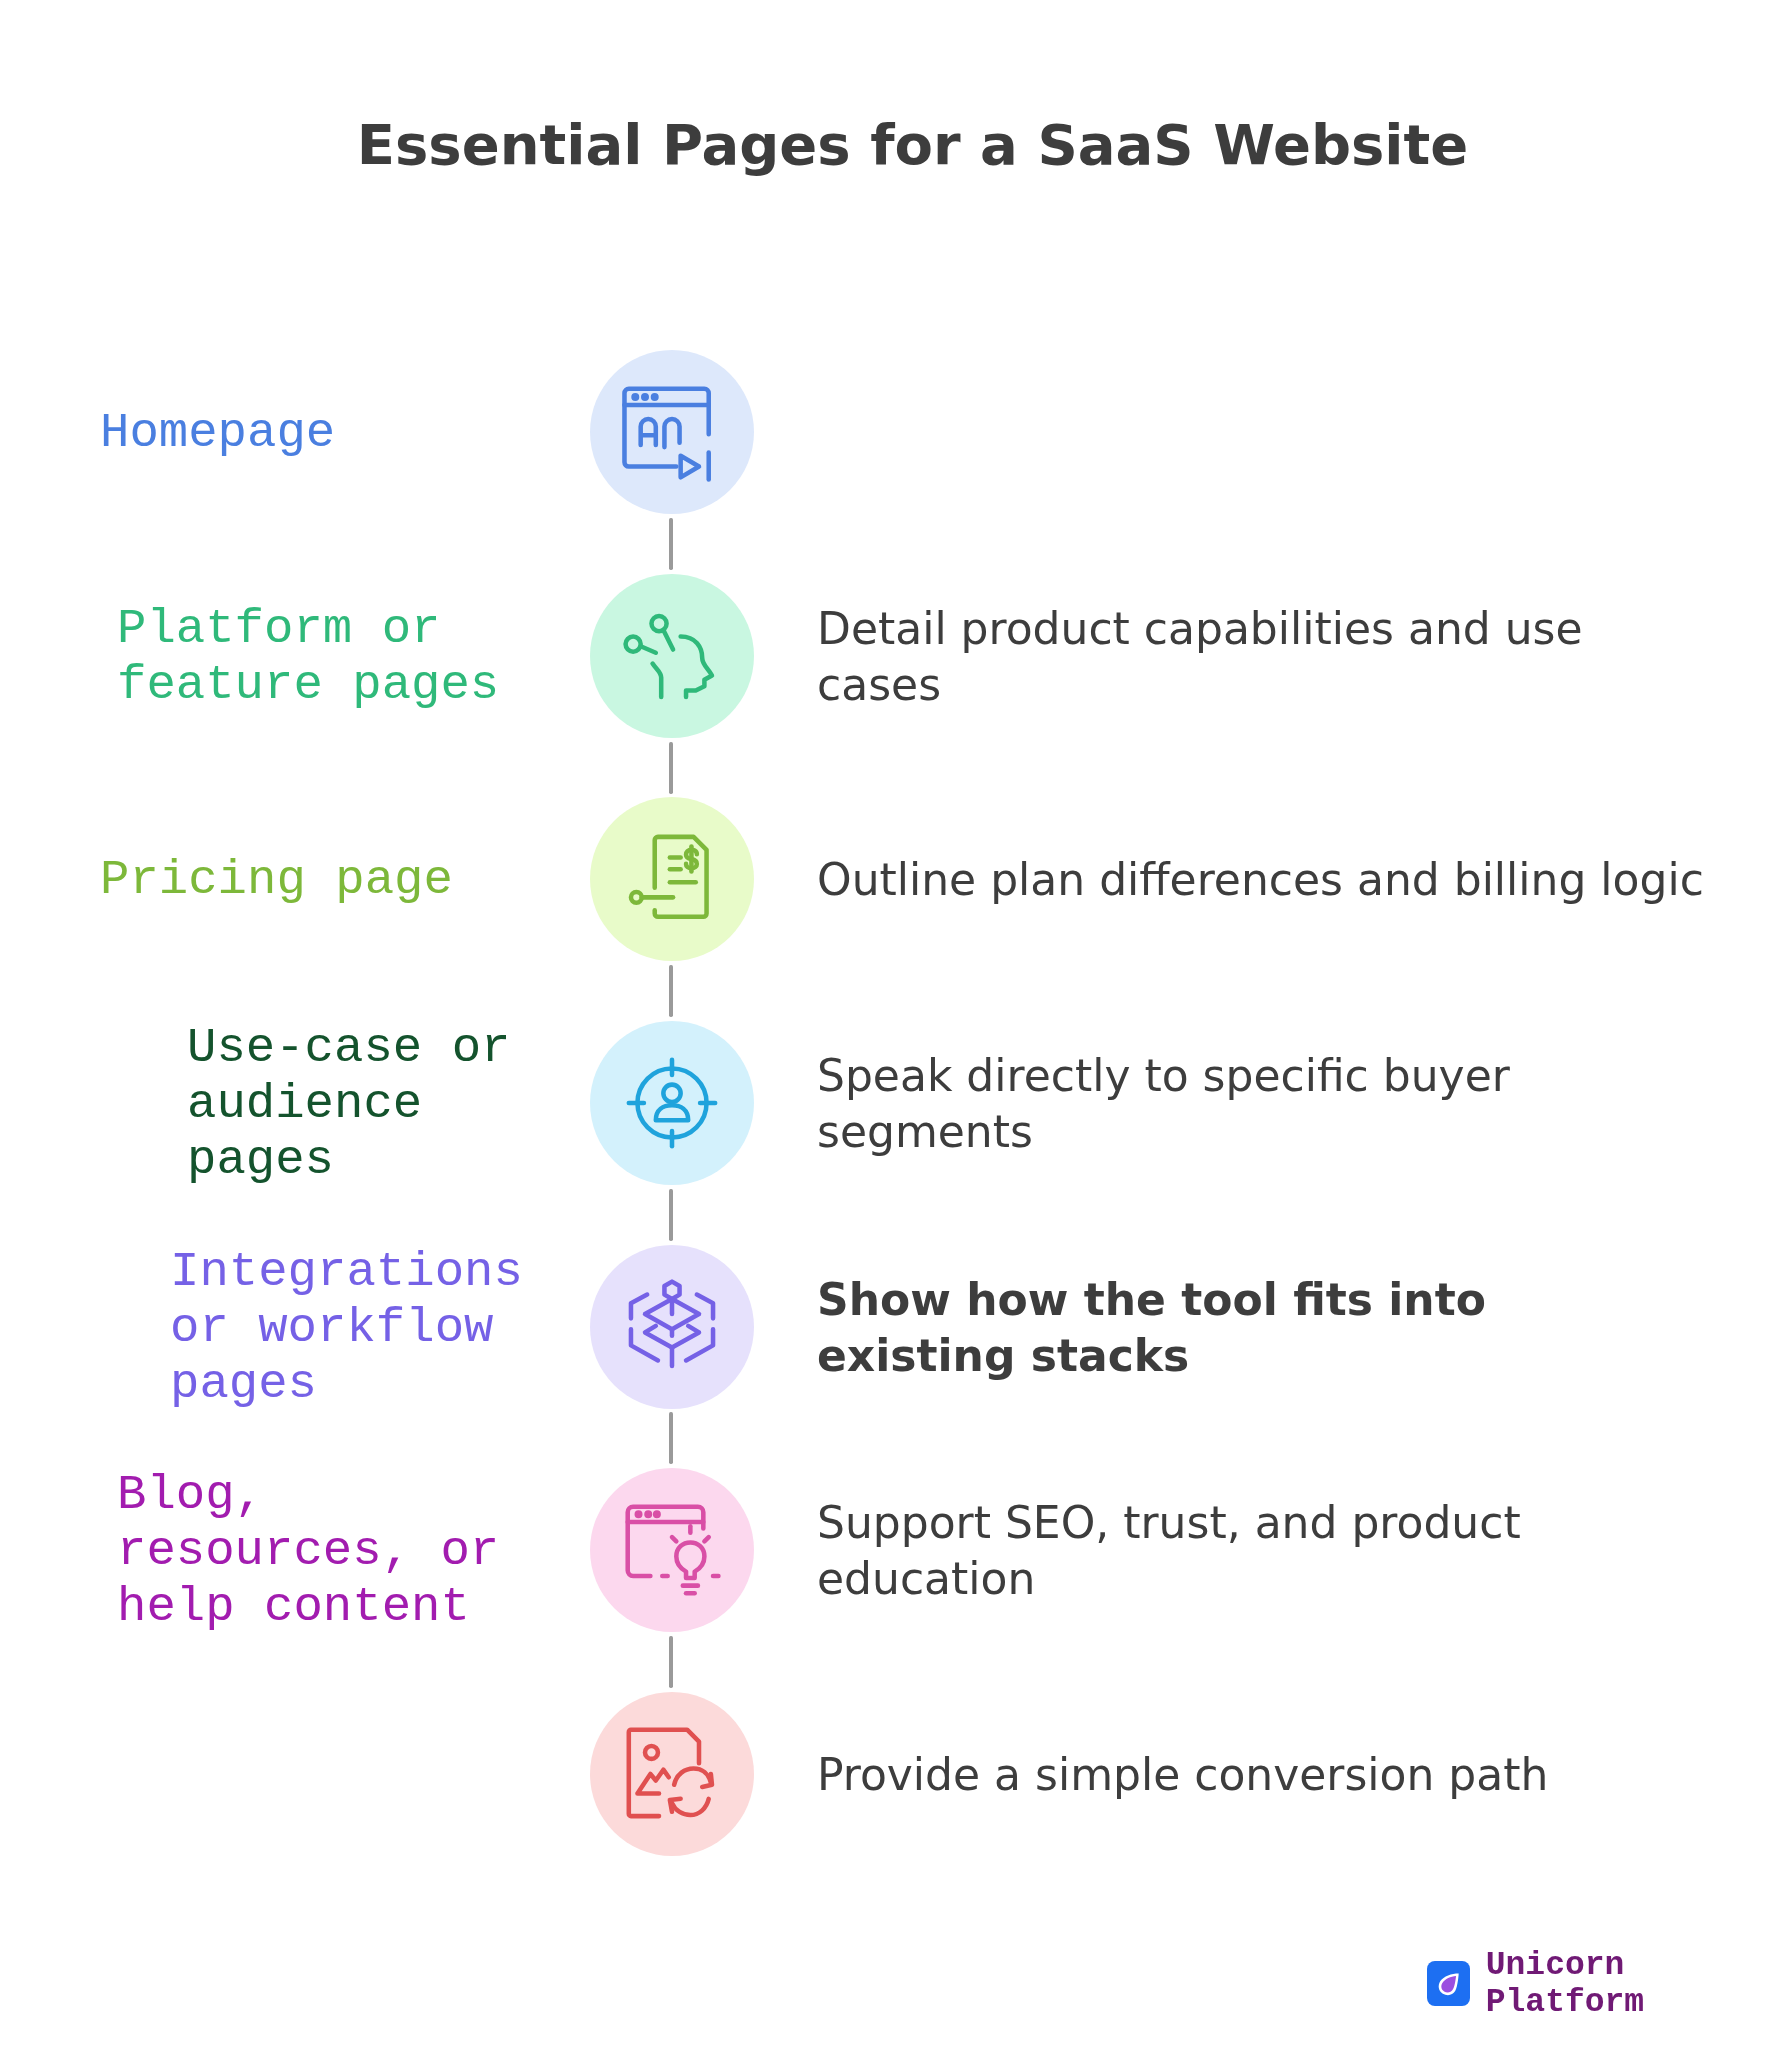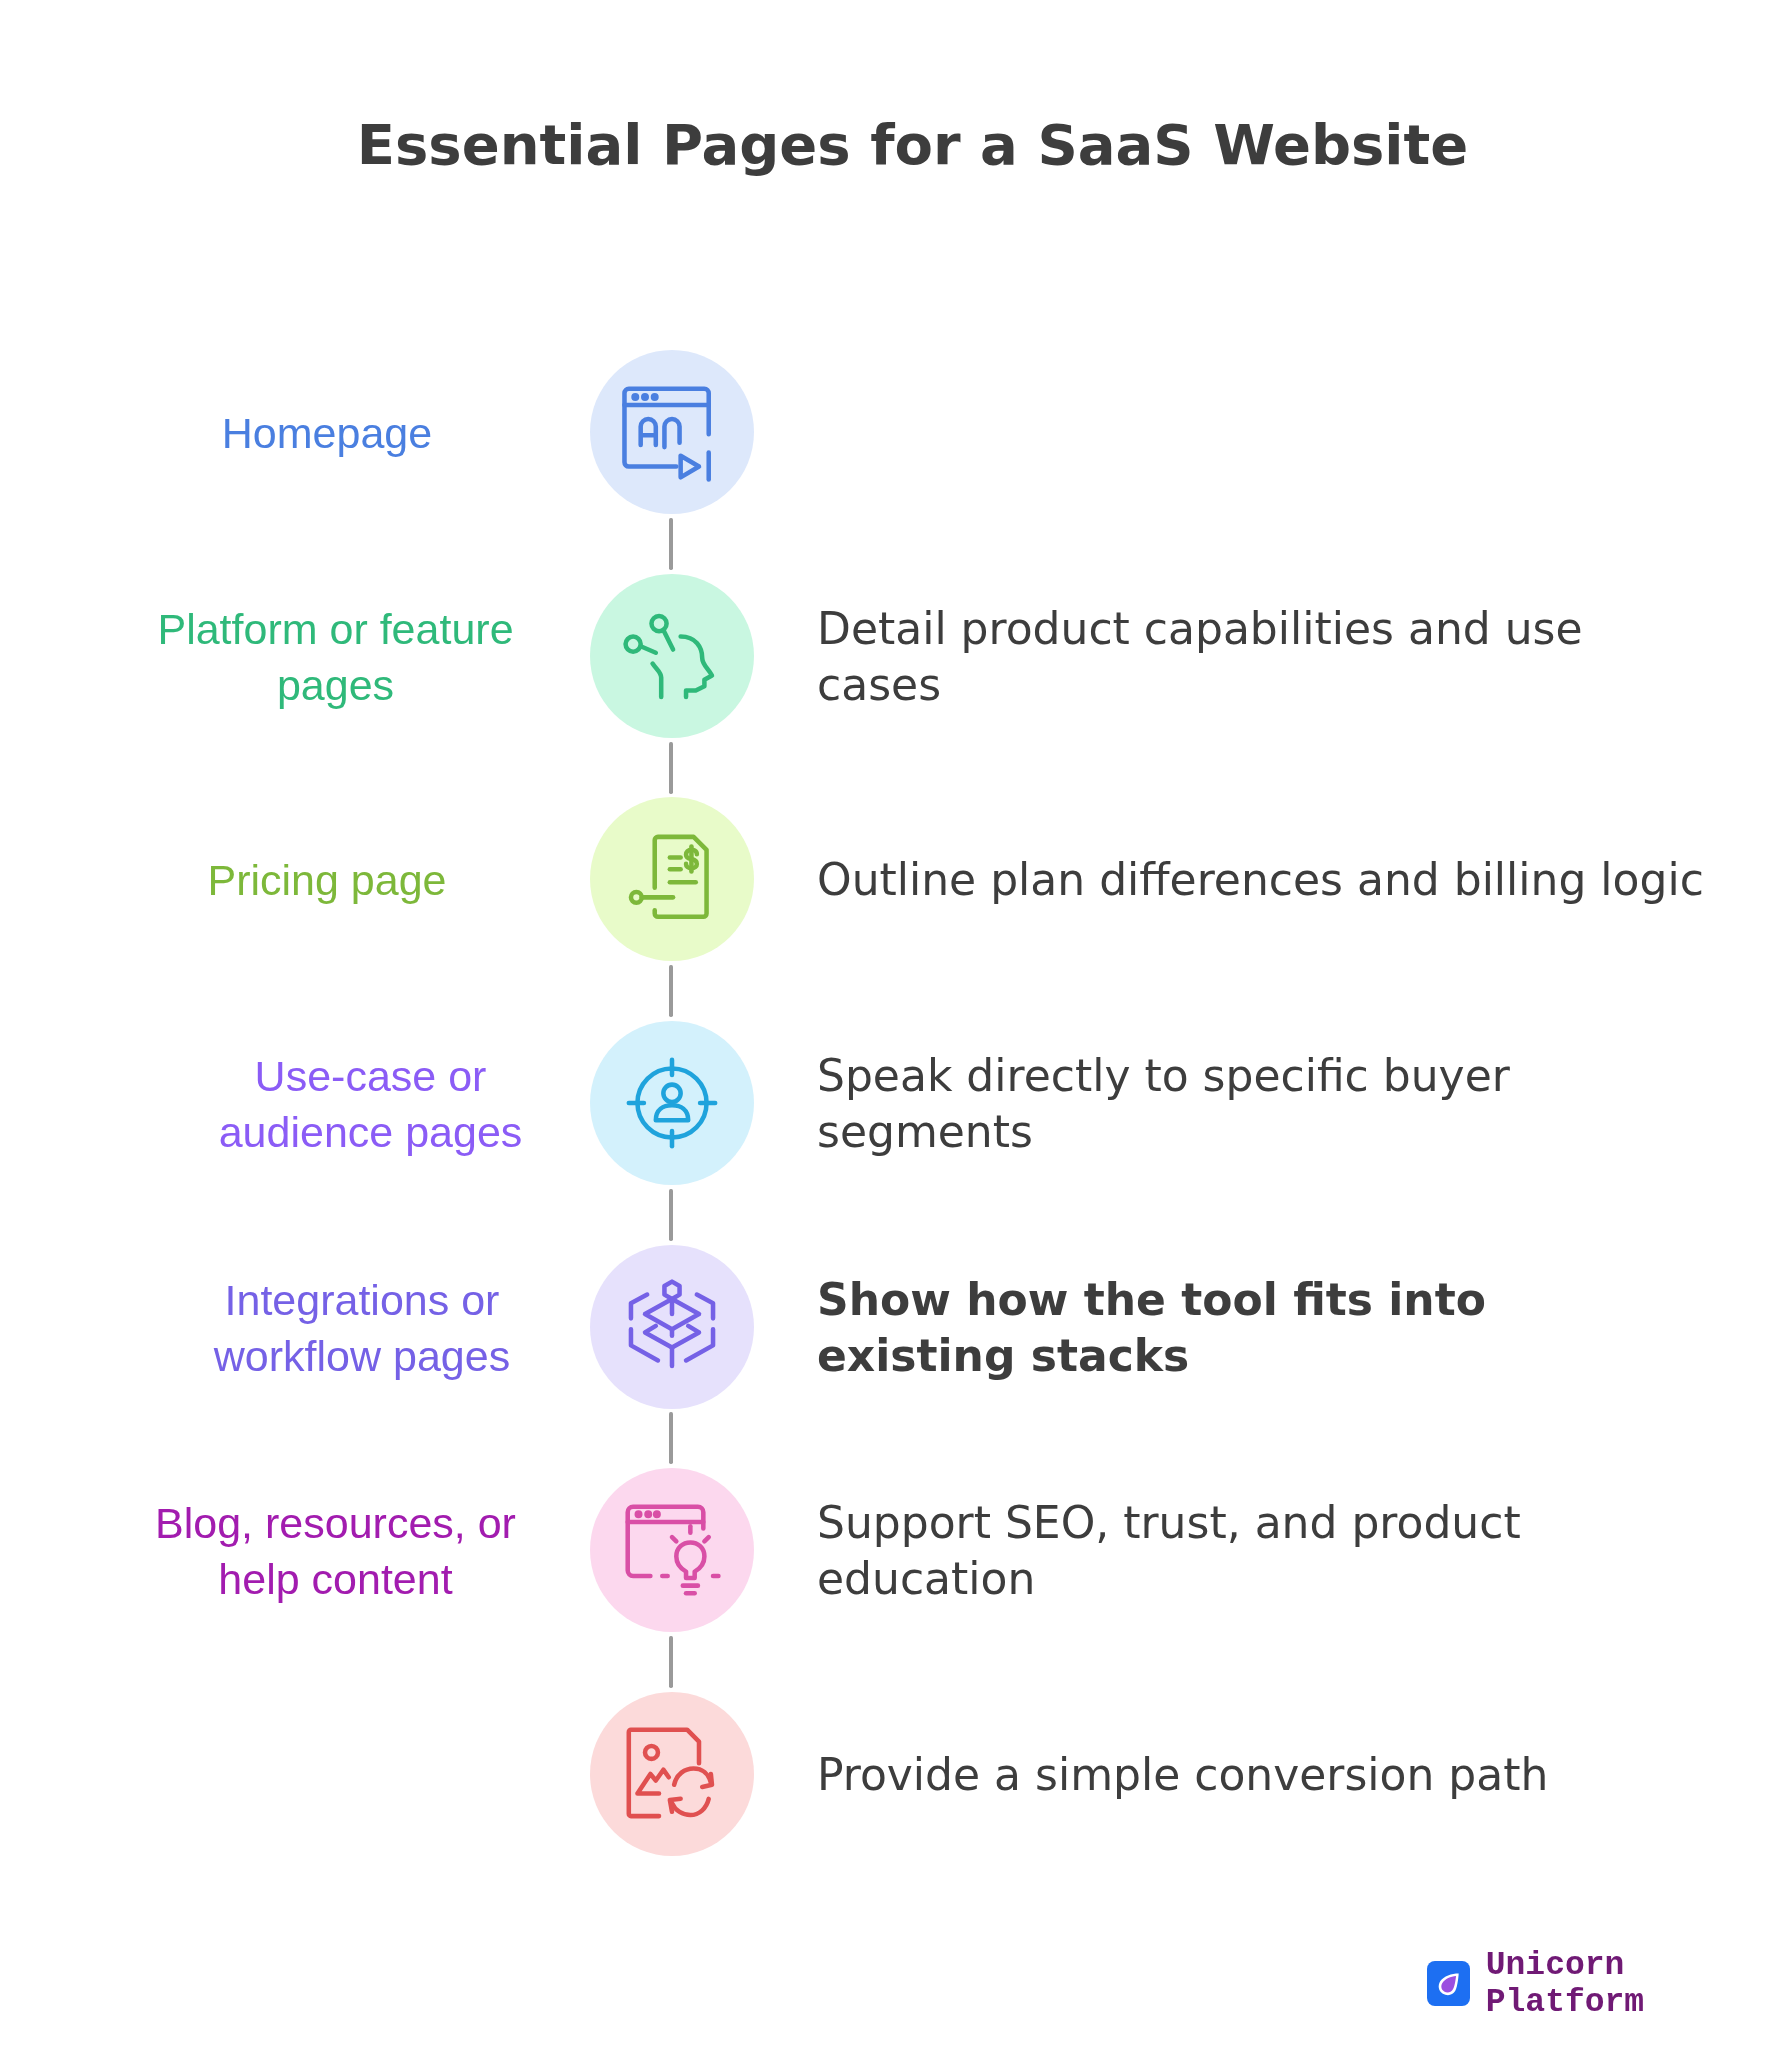--- a/index.html
+++ b/index.html
@@ -11,23 +11,23 @@
       position: absolute; left: 0; top: 112px; width: 1825px;
       text-align: center; font-size: 56px; font-weight: bold;
       color: #3d3d3d; letter-spacing: 0px;
       font-family: "DejaVu Sans", sans-serif;
     }
     .connector {
       position: absolute; left: 669px; width: 4.4px; background: #9a9a9a; border-radius: 1.7px;
     }
     .row { position: absolute; left: 0; width: 1789px; height: 166px; }
     .label {
-      position: absolute; right: 1235px; width: 454px; text-align: center;
-      font-size: 43px; line-height: 56px;
-      font-family: Liberation Sans, sans-serif;
+      position: absolute; right: 1235px; width: 454px; text-align: left;
+      font-size: 49px; line-height: 56px;
+      font-family: Liberation Mono, monospace;
       top: 50%; transform: translateY(-50%);
     }
     .circle {
       position: absolute; left: 590px; top: 0; width: 164px; height: 164px;
       border-radius: 50%; display: flex; align-items: center; justify-content: center;
     }
     .circle svg { width: 108px; height: 108px; }
     .desc {
       position: absolute; left: 817px; width: 943px;
       font-size: 44px; line-height: 56px; color: #3d3d3d;
@@ -102,21 +102,21 @@
       <path d="M73 27 C73 24 70 23 68 23 C65 23 63 25 63 27.5 C63 30 65 31 68 31.5 C71 32 73 33.5 73 36 C73 38.5 71 40 68 40 C65 40 63 38.5 63 36"></path>
       <line x1="68" y1="20" x2="68" y2="43"></line>
       <circle cx="17" cy="67" r="5"></circle>
       <line x1="22" y1="67" x2="51" y2="67"></line>
     </svg>
   </div>
   <div class="desc">Outline plan differences and billing logic</div>
 </div>
 
 <div class="row" style="top:1021px;">
-  <div class="label" style="color:#8b5cf6;width:367px;">Use-case or audience pages</div>
+  <div class="label" style="color:#14532d;width:367px;">Use-case or audience pages</div>
   <div class="circle" style="background:#d3f1fc;">
     <svg viewBox="0 0 100 100" fill="none" stroke="#1fa3dc" stroke-width="4.2" stroke-linecap="round" stroke-linejoin="round">
       <circle cx="50" cy="50" r="32"></circle>
       <line x1="50" y1="10" x2="50" y2="24"></line>
       <line x1="50" y1="76" x2="50" y2="90"></line>
       <line x1="10" y1="50" x2="24" y2="50"></line>
       <line x1="76" y1="50" x2="90" y2="50"></line>
       <circle cx="50" cy="41" r="8"></circle>
       <path d="M35 66 C35 56 42 52 50 52 C58 52 65 56 65 66 Z"></path>
     </svg>

